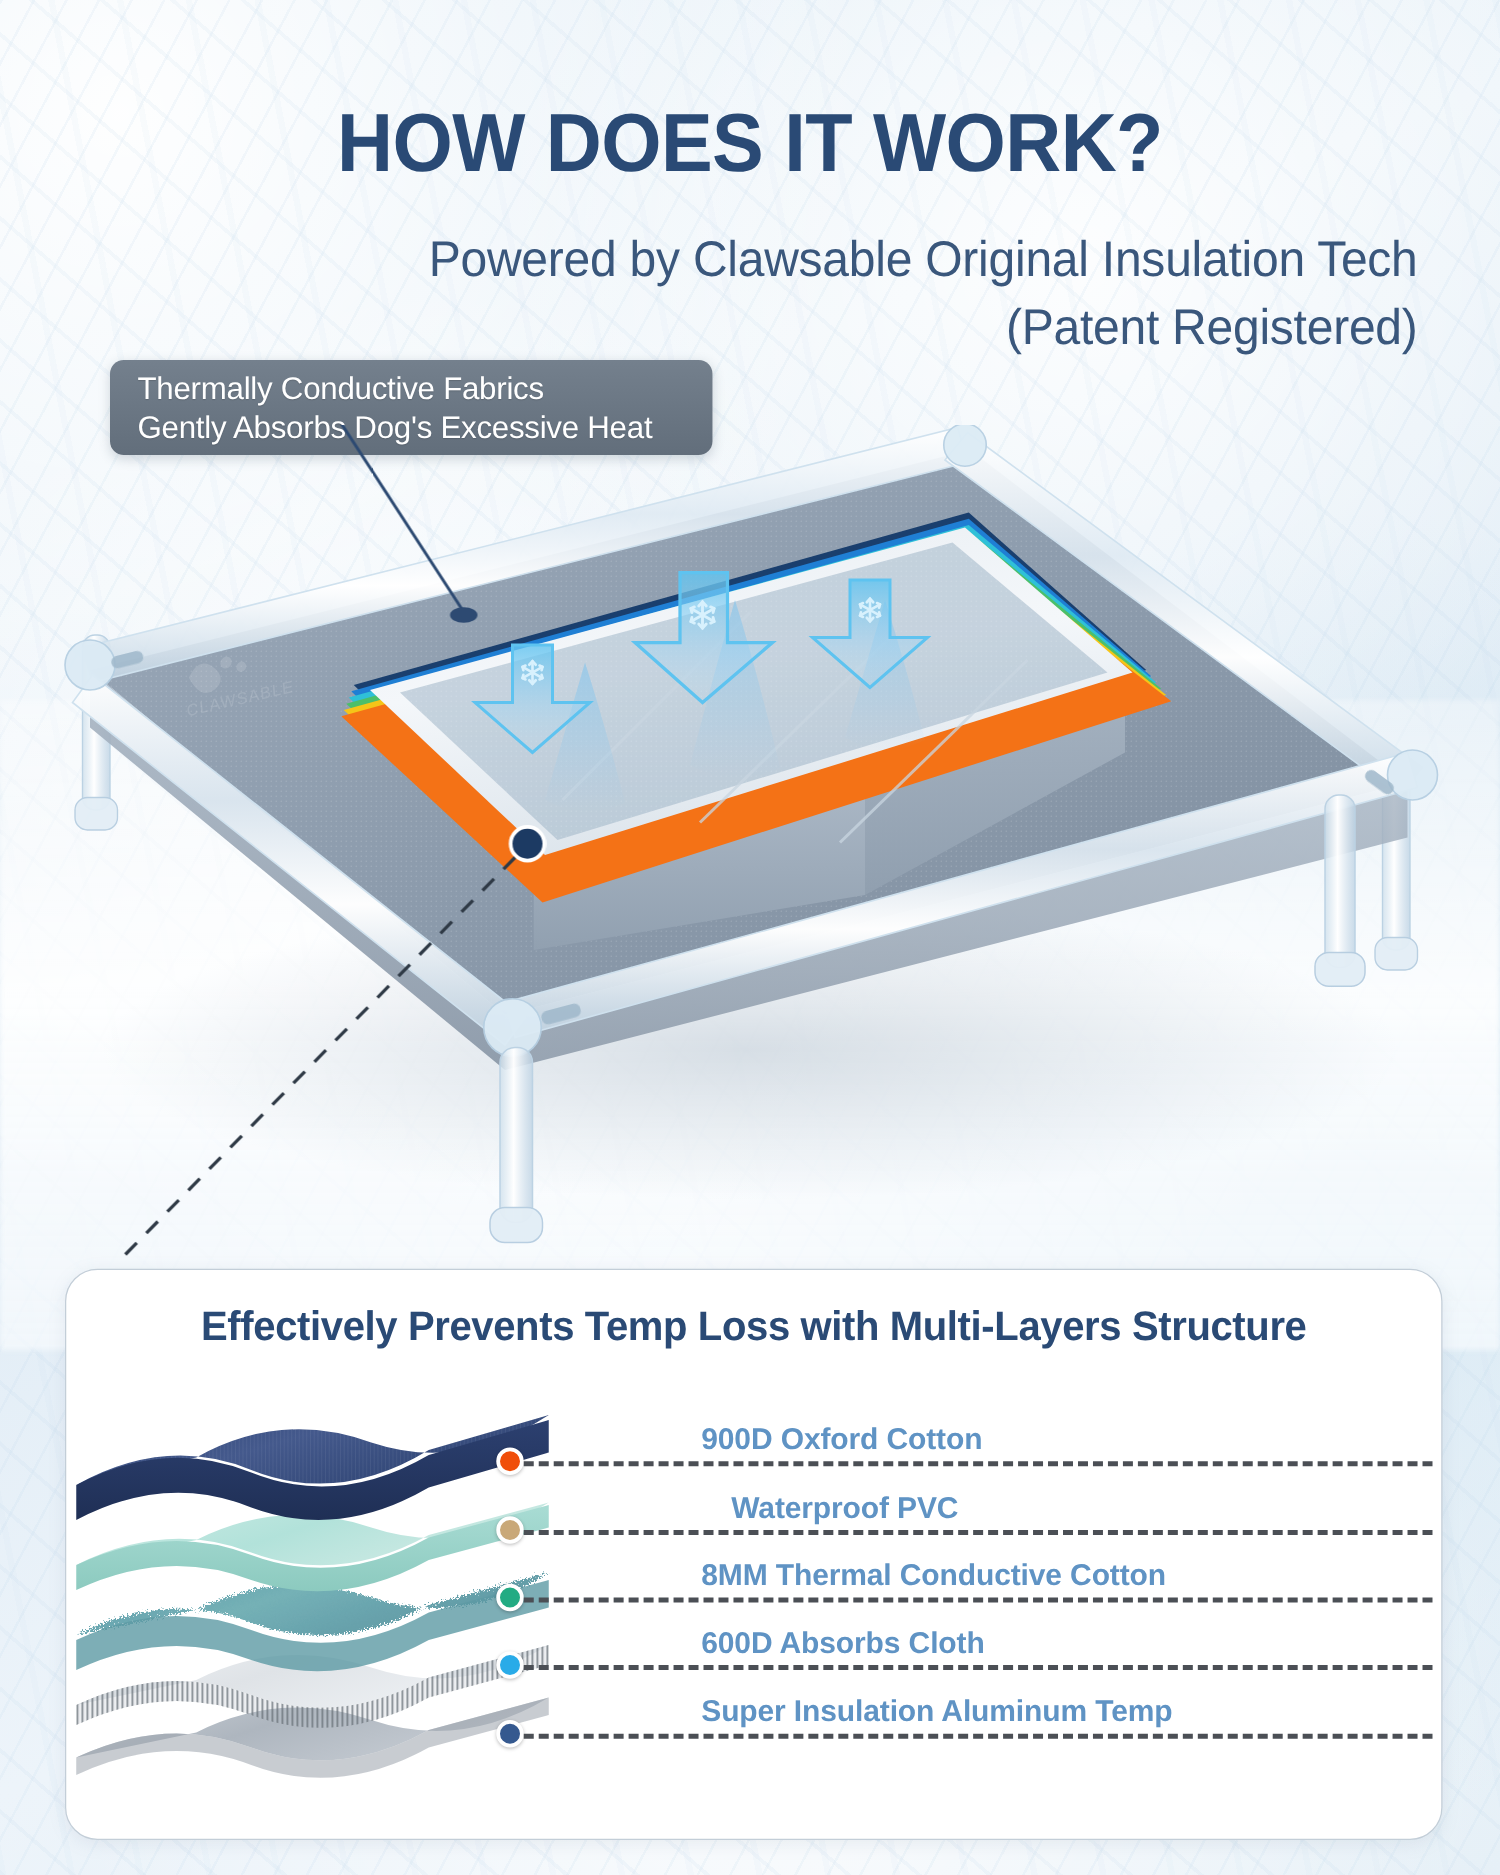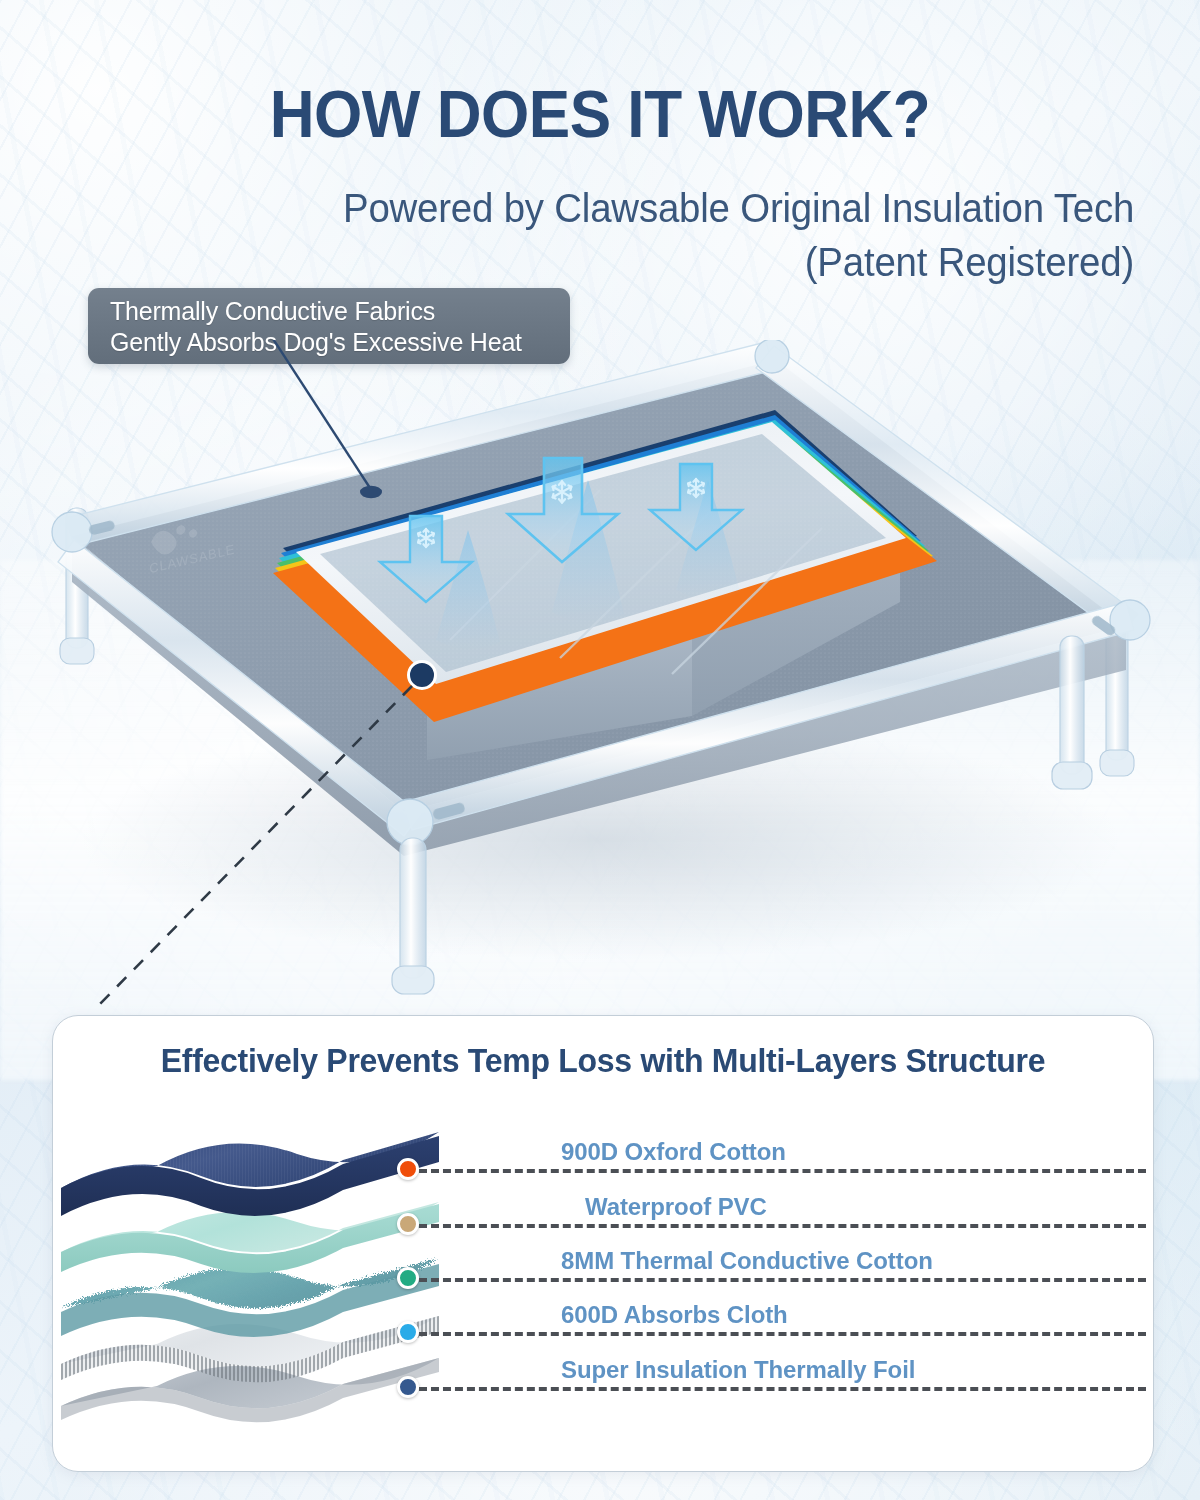--- a/index.html
+++ b/index.html
@@ -348,15 +348,15 @@
     <div class="layer-dash" style="left: 366px; top: 153px; width: 727px; border-top-color: rgb(75, 79, 85);"></div>
     <div class="layer-dash" style="left: 366px; top: 208px; width: 727px; border-top-color: rgb(75, 79, 85);"></div>
     <div class="layer-dash" style="left: 366px; top: 262px; width: 727px; border-top-color: rgb(75, 79, 85);"></div>
     <div class="layer-dash" style="left: 366px; top: 316px; width: 727px; border-top-color: rgb(75, 79, 85);"></div>
     <div class="layer-dash" style="left: 366px; top: 371px; width: 727px; border-top-color: rgb(75, 79, 85);"></div>
 
     <div class="layer-label" style="left: 508px; top: 122px; color: rgb(95, 147, 196);">900D Oxford Cotton</div>
     <div class="layer-label" style="left: 508px; top: 177px; color: rgb(95, 147, 196); margin-left: 24px;">Waterproof PVC</div>
     <div class="layer-label" style="left: 508px; top: 231px; color: rgb(95, 147, 196);">8MM Thermal Conductive Cotton</div>
     <div class="layer-label" style="left: 508px; top: 285px; color: rgb(95, 147, 196);">600D Absorbs Cloth</div>
-    <div class="layer-label" style="left: 508px; top: 340px; color: rgb(95, 147, 196);">Super Insulation Thermally Foil</div>
+    <div class="layer-label" style="left: 508px; top: 340px; color: rgb(95, 147, 196);">Super Insulation Aluminum Temp</div>
   </div>
 </div>
 
 </body></html>

